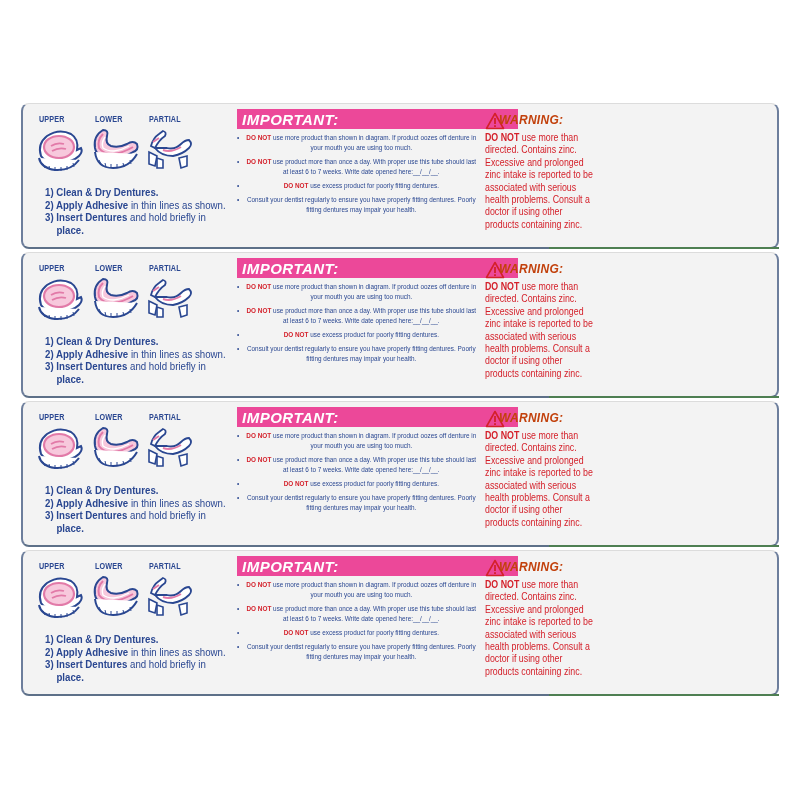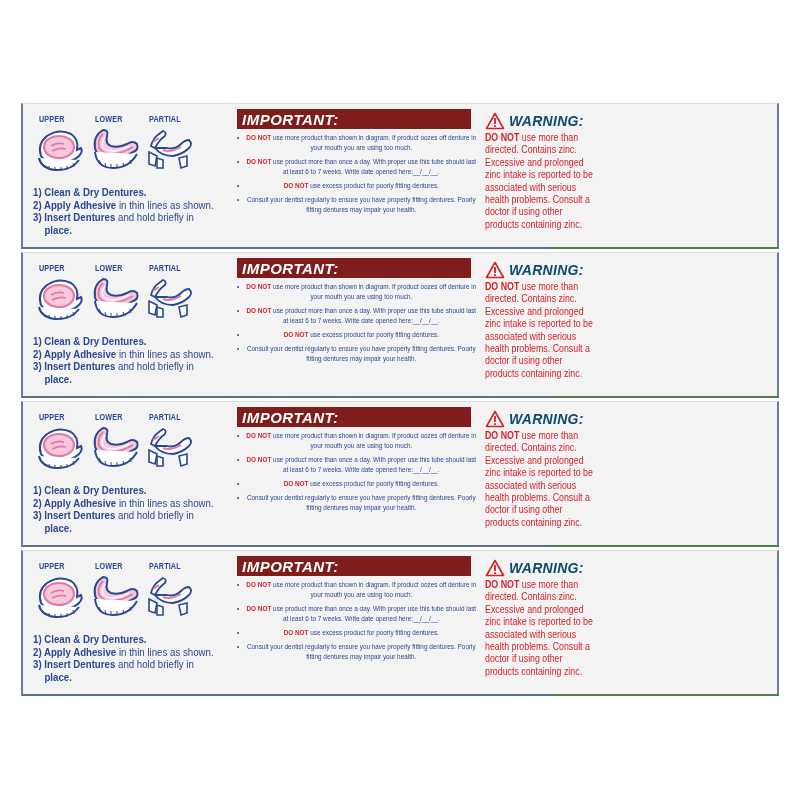--- a/index.html
+++ b/index.html
@@ -7,67 +7,67 @@
     width:800px; height:800px; background:#ffffff; position:relative; overflow:hidden;
     font-family: "Liberation Sans", sans-serif;
   }
   .panel {
     position:absolute; left:21px; width:758px; height:146px;
     background:#f3f3f3;
     border-left:2px solid #6d7e9c;
     border-right:2px solid #6d7e9c;
     border-top:1px solid #dcdcdc;
     border-bottom:2px solid #5d7088;
-    border-radius:0;
+    border-radius:8px;
     box-sizing:border-box;
   }
   .panel::after {
     content:""; position:absolute; right:-2px; bottom:-2px; width:230px; height:2px;
     background:#4e7f52;
   }
   .col-diagram { position:absolute; left:10px; top:8px; width:196px; height:134px; }
   .labels { position:absolute; left:6px; top:2px; width:196px; height:12px; }
   .labels span {
     position:absolute; top:0; font-size:9px; font-weight:bold; color:#2a4791;
     transform:scaleX(0.8); transform-origin:left top; letter-spacing:0.2px;
   }
   .icons { position:absolute; left:0; top:14px; width:196px; height:50px; }
   .icons svg { position:absolute; top:0; }
-  .steps { position:absolute; left:0; top:74px; width:200px; }
+  .steps { position:absolute; left:12px; top:74px; width:200px; }
   .step {
     font-size:11px; line-height:12.5px; color:#2a4791; font-weight:bold;
     transform:scaleX(0.88); transform-origin:left top; white-space:nowrap;
   }
   .step .reg { font-weight:normal; }
   .step.cont { padding-left:13px; }
 
   .col-important { position:absolute; left:214px; top:5px; width:250px; height:136px; }
   .imp-banner {
-    position:absolute; left:0; top:0; width:234px; height:20px; background:#7f1d1d;
+    position:absolute; left:0; top:0; width:234px; height:20px; background:#ec4899;padding-left:47px;
   }
   .imp-banner span {
     position:absolute; left:5px; top:2px; color:#fff; font-weight:bold; font-style:italic;
     font-size:15px; letter-spacing:0.5px;
   }
   .imp-list { position:absolute; left:0; top:24px; width:240px;text-align:center; }
   .imp-item {
     position:relative; padding-left:8px; font-size:7.6px; line-height:10px; color:#2a4791;
     margin-bottom:4px; transform:scaleX(0.84); transform-origin:left top; width:280px;
   }
   .imp-item::before {
     content:"•"; position:absolute; left:0; top:0; color:#2a4791;
   }
   .donot { color:#d4202a; font-weight:bold; }
 
   .col-warning { position:absolute; left:462px; top:8px; width:200px; height:134px; }
   .warn-head { position:absolute; left:0; top:0; height:20px; width:200px; }
   .warn-head svg { position:absolute; left:0; top:0; }
   .warn-head span {
-    position:absolute; left:24px; top:1px; color:#0c4a6e; font-weight:bold; font-style:italic;
-    font-size:14px; letter-spacing:0.3px;
+    position:absolute; left:14px; top:1px; color:#c2410c; font-weight:bold; font-style:italic;
+    font-size:12px; letter-spacing:0.3px;
   }
   .warn-text {
     position:absolute; left:0; top:19px; width:140px; color:#d4202a; font-size:10.5px;
     line-height:12.4px; transform:scaleX(0.84); transform-origin:left top; width:150px;
   }
   .warn-text .donot { font-weight:bold; }
 </style>
 </head>
 <body>
 

